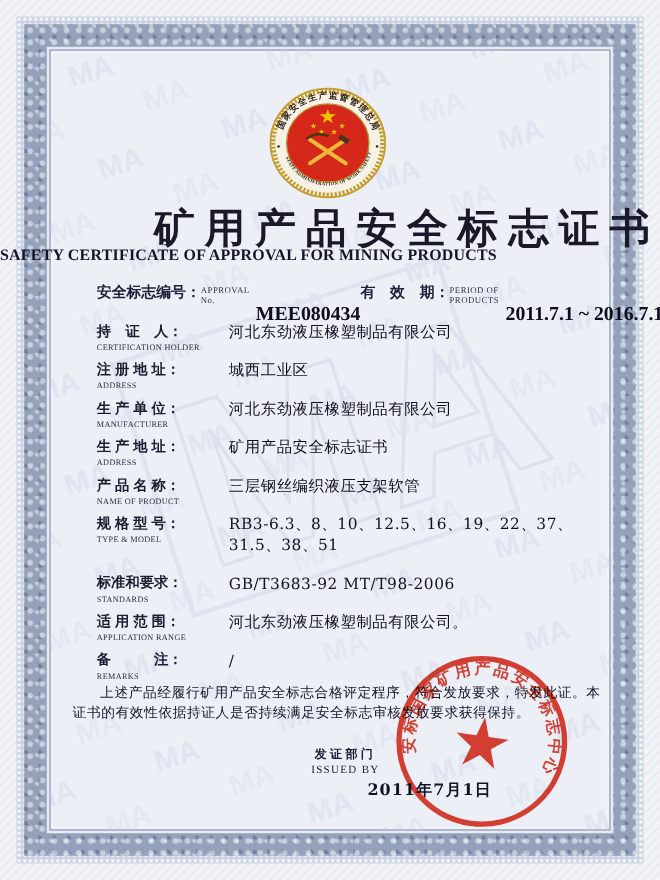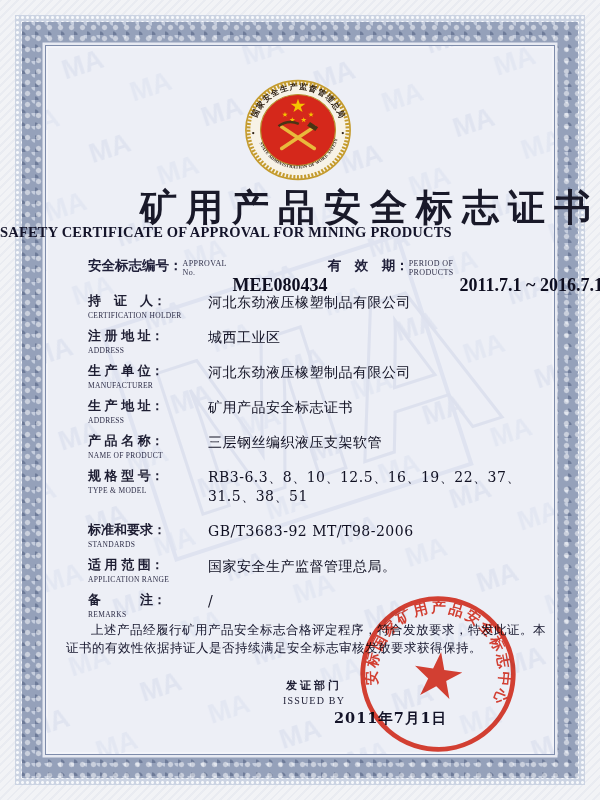--- a/index.html
+++ b/index.html
@@ -174,21 +174,21 @@
         <span class="flbl-cn">标准和要求：</span>
         <span class="flbl-en">STANDARDS</span>
       </div>
       <div class="fval">GB/T3683-92 MT/T98-2006</div>
     </div>
     <div class="frow">
       <div class="flbl">
         <span class="flbl-cn">适 用 范 围：</span>
         <span class="flbl-en">APPLICATION RANGE</span>
       </div>
-      <div class="fval">国家安全生产监督管理总局。</div>
+      <div class="fval">河北东劲液压橡塑制品有限公司。</div>
     </div>
     <div class="frow">
       <div class="flbl">
         <span class="flbl-cn">备　　　注：</span>
         <span class="flbl-en">REMARKS</span>
       </div>
       <div class="fval">/</div>
     </div>
   </div>
 

